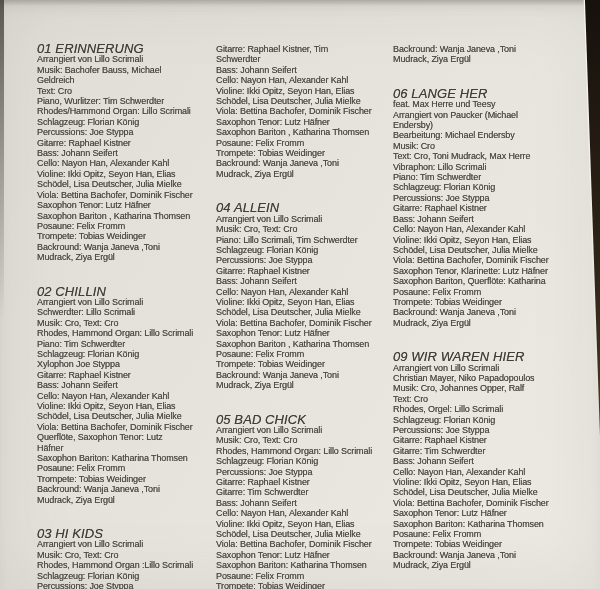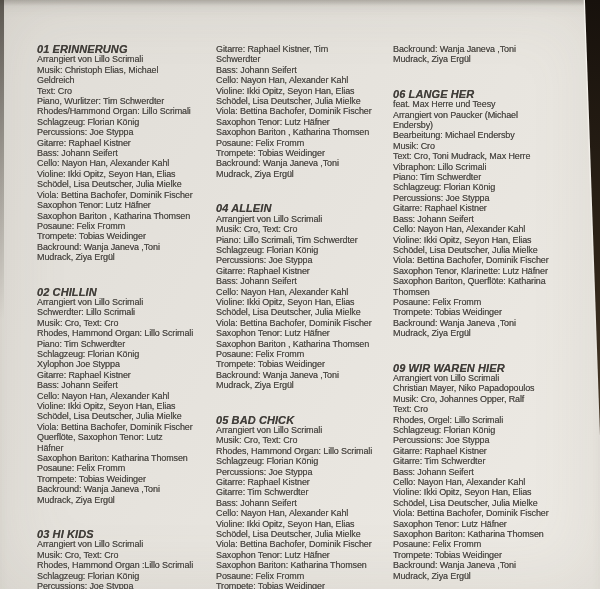--- a/index.html
+++ b/index.html
@@ -41,41 +41,41 @@
     letter-spacing: -0.12px;
     color: #4e4b47;
     text-shadow: 0 0 .5px rgba(86,82,76,.85);
   }
   .col-1 { left: 37px;  width: 176px; }
   .col-2 { left: 216px; width: 176px; }
   .col-3 { left: 393px; width: 192px; }
   .block { margin: 0; }
   .block + .block { margin-top: 24px; }
   .track-heading {
-    font-weight: 700; font-style: italic;
-    font-size: 11px; line-height: 10.4px;
+    font-weight: 400; font-style: italic;
+    font-size: 13px; line-height: 10.4px;
     color: #413e3a;
     letter-spacing: 0.1px;
     white-space: nowrap;
   }
   .credit-line { white-space: nowrap; }
 </style>
 </head>
 <body>
 
 <div class="page">
   <div class="edge-left"></div>
   <div class="edge-right-light"></div>
   <div class="edge-right-wedge"></div>
 
   <div class="col col-1">
       <div class="block">
         <div class="track-heading">01 ERINNERUNG</div>
         <div class="credit-line">Arrangiert von Lillo Scrimali</div>
-        <div class="credit-line">Musik: Christoph Elias, Michael</div>
+        <div class="credit-line">Musik: Bachofer Bauss, Michael</div>
         <div class="credit-line">Geldreich</div>
         <div class="credit-line">Text: Cro</div>
         <div class="credit-line">Piano, Wurlitzer: Tim Schwerdter</div>
         <div class="credit-line">Rhodes/Hammond Organ: Lillo Scrimali</div>
         <div class="credit-line">Schlagzeug: Florian König</div>
         <div class="credit-line">Percussions: Joe Styppa</div>
         <div class="credit-line">Gitarre: Raphael Kistner</div>
         <div class="credit-line">Bass: Johann Seifert</div>
         <div class="credit-line">Cello: Nayon Han, Alexander Kahl</div>
         <div class="credit-line">Violine: Ikki Opitz, Seyon Han, Elias</div>
@@ -194,21 +194,20 @@
         <div class="credit-line">Schlagzeug: Florian König</div>
         <div class="credit-line">Percussions: Joe Styppa</div>
         <div class="credit-line">Gitarre: Raphael Kistner</div>
         <div class="credit-line">Bass: Johann Seifert</div>
         <div class="credit-line">Cello: Nayon Han, Alexander Kahl</div>
         <div class="credit-line">Violine: Ikki Opitz, Seyon Han, Elias</div>
         <div class="credit-line">Schödel, Lisa Deutscher, Julia Mielke</div>
         <div class="credit-line">Viola: Bettina Bachofer, Dominik Fischer</div>
         <div class="credit-line">Saxophon Tenor, Klarinette: Lutz Häfner</div>
         <div class="credit-line">Saxophon Bariton, Querflöte: Katharina</div>
-        <div class="credit-line">Thomsen</div>
         <div class="credit-line">Posaune: Felix Fromm</div>
         <div class="credit-line">Trompete: Tobias Weidinger</div>
         <div class="credit-line">Backround: Wanja Janeva ,Toni</div>
         <div class="credit-line">Mudrack, Ziya Ergül</div>
       </div>
       <div class="block">
         <div class="track-heading">09 WIR WAREN HIER</div>
         <div class="credit-line">Arrangiert von Lillo Scrimali</div>
         <div class="credit-line">Christian Mayer, Niko Papadopoulos</div>
         <div class="credit-line">Musik: Cro, Johannes Opper, Ralf</div>

